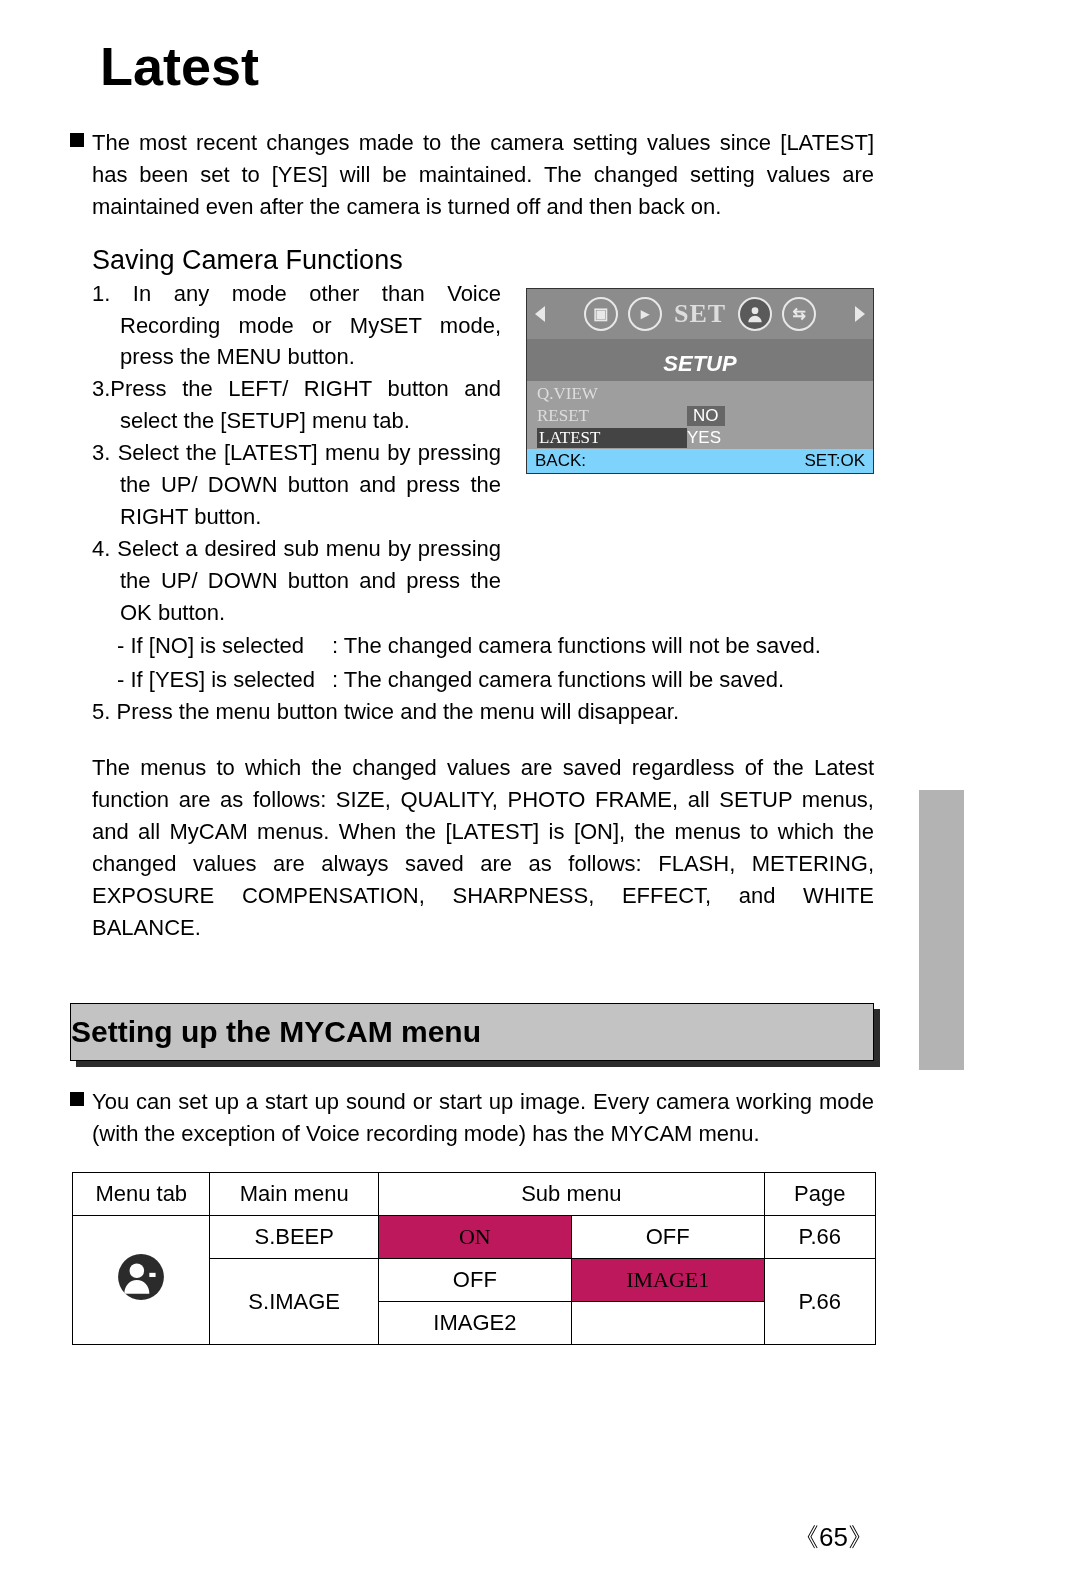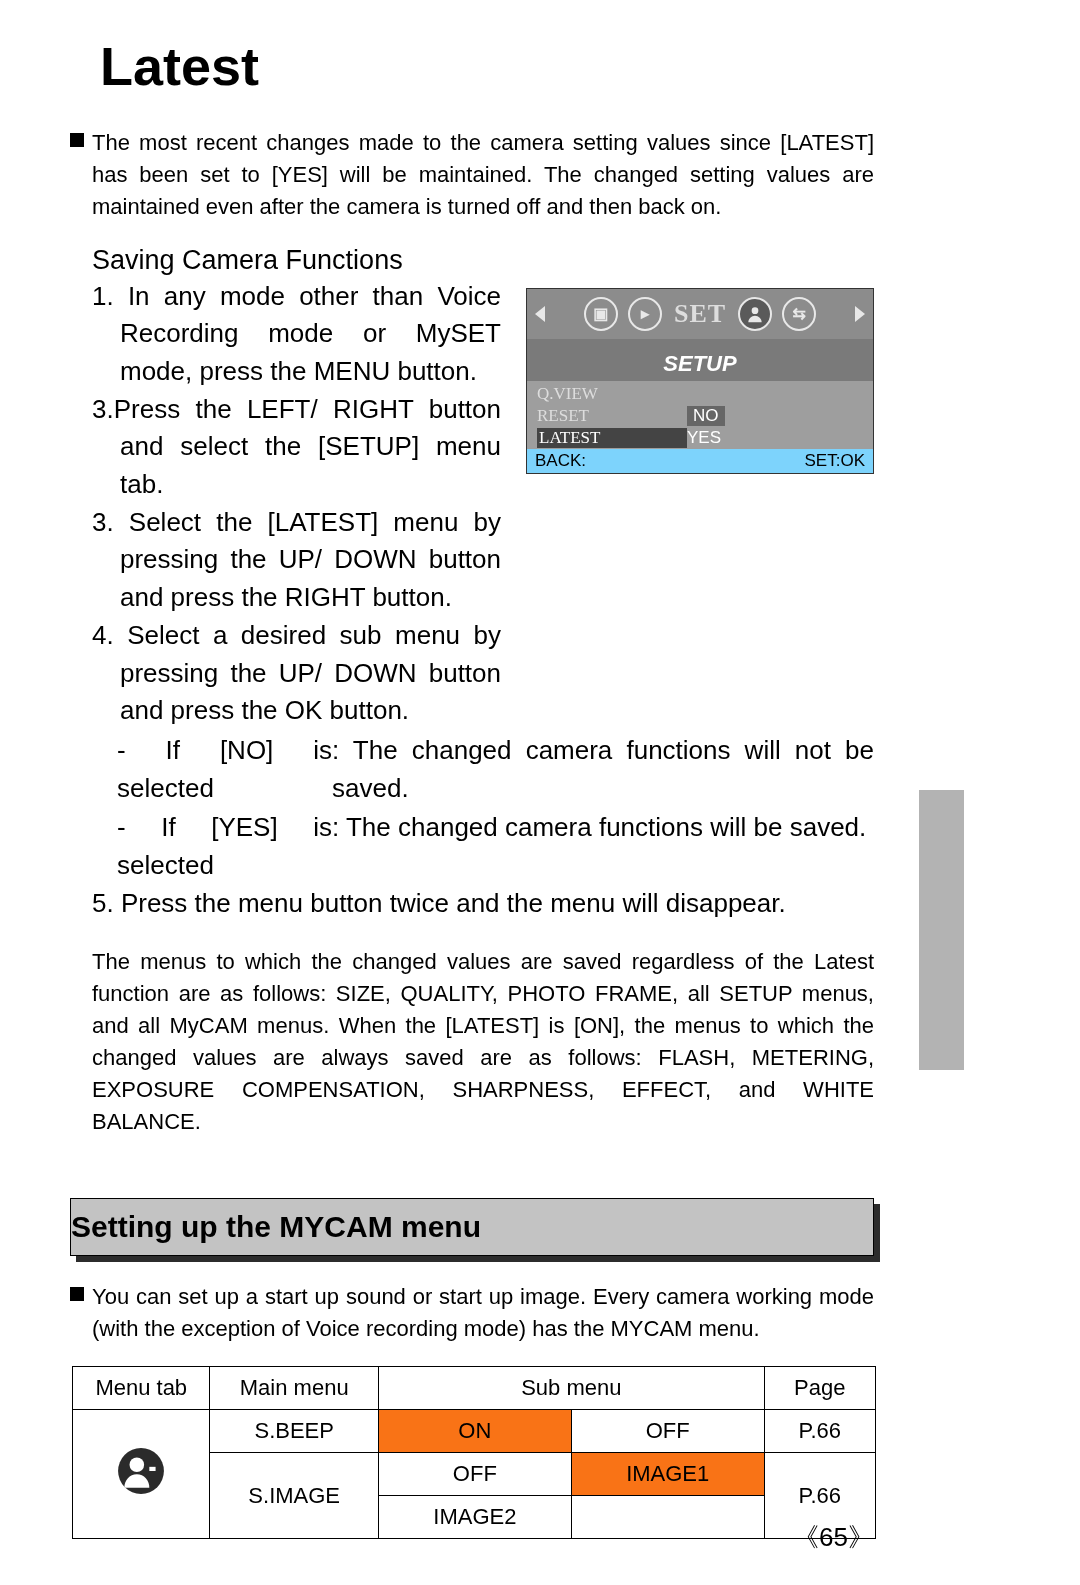--- a/index.html
+++ b/index.html
@@ -5,21 +5,21 @@
   * { box-sizing: border-box; margin: 0; padding: 0; }
   html, body { width: 1080px; height: 1585px; background: #fff; font-family: Arial, Helvetica, sans-serif; color: #000; }
   .page { position: relative; width: 964px; height: 1585px; padding: 30px 90px 30px 70px; }
   .side-tab { position: absolute; right: 0; top: 790px; width: 45px; height: 280px; background: #b3b3b3; }
   h1.title { font-size: 54px; font-weight: bold; margin: 5px 0 30px 30px; letter-spacing: 0; }
   .bullet-block { display: flex; margin-bottom: 22px; justify-content: space-between; }
   .bullet-block .sq { width: 14px; height: 14px; background:#000; flex:0 0 14px; margin-top:6px; margin-right:8px; }
   .bullet-block .txt { font-size: 22px; line-height: 1.45; text-align: justify; }
   .subhead { font-size: 27px; margin-bottom: 2px; margin-left: 22px;}
   .two-col { display:flex; }
-  .steps { font-size: 26px; line-height: 1.45; flex: 1; padding-right: 25px; }
+  .steps { font-size: 22px; line-height: 1.45; flex: 1; padding-right: 25px; }
   .steps .step { margin-left: 22px; text-align: justify; }
   .steps .step-in { padding-left: 28px; text-indent: -28px; }
   .subtable { display:flex; padding-left:25px; margin-top:2px;}
   .subtable .k { width:215px; flex:0 0 215px;}
   .subtable .v { flex:1; }
 
   
   .cam { width: 348px; flex: 0 0 348px; margin-top: 10px; }
   .cam-inner { border:1px solid #333; background:#8c8c8c; }
   .cam-tabs { height:50px; background:#8c8c8c; display:flex; align-items:center; justify-content:center; gap:10px; position:relative; }
@@ -44,21 +44,21 @@
 
   
   .section-head { margin-top:60px; margin-bottom:25px; position:relative; }
   .section-head .shadow { position:absolute; top:6px; left:6px; right:-6px; height:58px; background:#2c2c2c;}
   .section-head .bar { position:relative; height:58px; background:#c3c3c3; border:1px solid #000; display:flex; align-items:center; padding-left:0;}
   .section-head .bar span { font-size:30px; font-weight:bold;}
 
   
   table.menu { width:100%; border-collapse:collapse; margin-top:18px; margin-left:2px; font-size:22px;}
   table.menu td, table.menu th { border:1px solid #000; text-align:center; padding:8px 4px; font-weight:normal;}
-  table.menu .shade { background:#f97316;}
+  table.menu .shade { background:#be185d;font-family:Liberation Serif, serif;}
   .tab-icon-cell svg { width:50px; height:50px;}
 
   .pagenum { position:absolute; bottom:30px; right:90px; font-size:26px;}
   .pagenum .brak { font-family: 'Times New Roman', serif;}
 </style>
 </head>
 <body>
 
 <div class="page">
   <div class="side-tab"></div>

